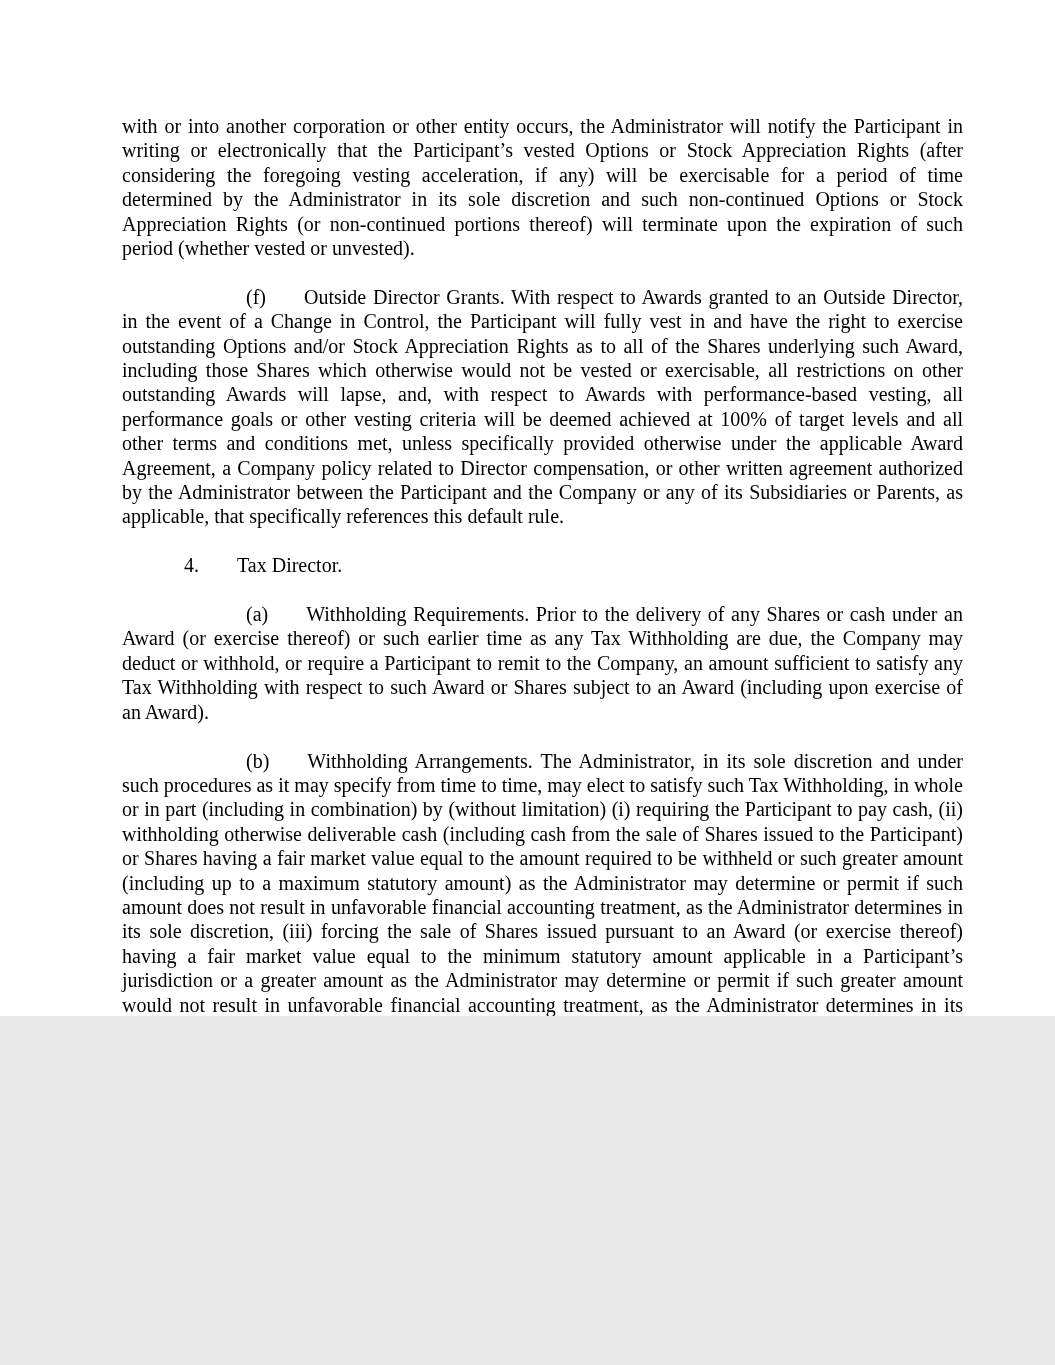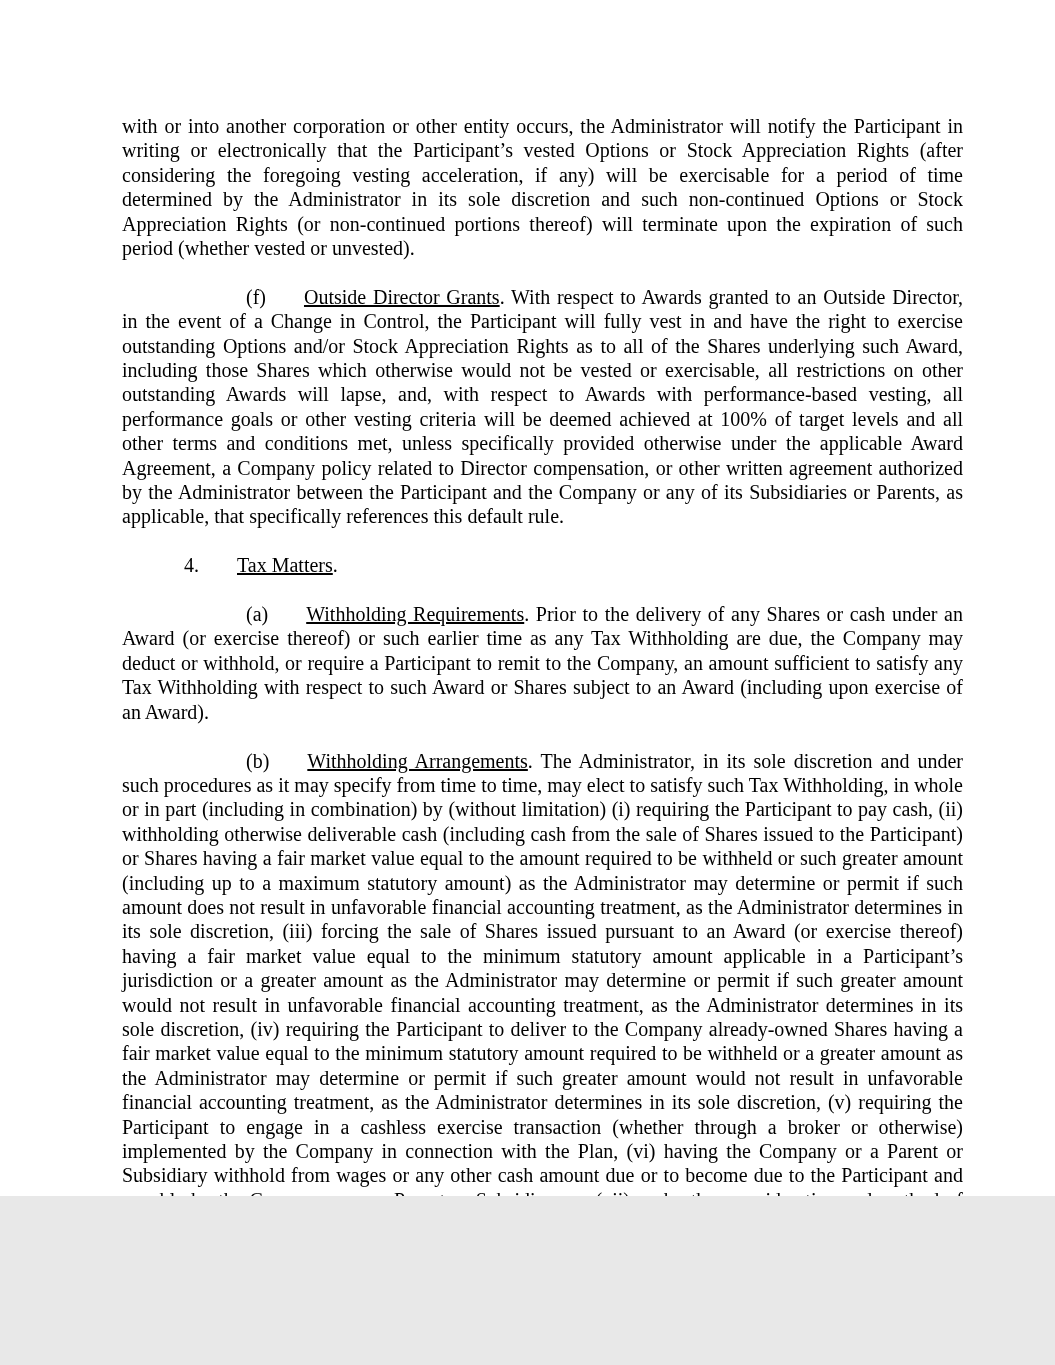--- a/index.html
+++ b/index.html
@@ -3,21 +3,21 @@
 <meta charset="utf-8">
 <style>
   html, body {
     margin: 0;
     padding: 0;
     background: #e8e8e8;
   }
   .page {
     position: relative;
     width: 1055px;
-    height: 1196px;
+    height: 1016px;
     margin: 0 auto;
     background: #ffffff;
     color: #000000;
     font-family: "Liberation Serif", serif;
     font-size: 20px;
     line-height: 24.4px;
     overflow: hidden;
   }
   .content {
     position: absolute;
@@ -33,41 +33,40 @@
     text-indent: 124px;
   }
   .para.section {
     text-indent: 62px;
   }
   .tab {
     display: inline-block;
     width: 38px;
   }
   .heading {
-    text-decoration: underline;
   }
   .footer {
     position: absolute;
     top: 1218px;
     left: 122px;
     width: 841px;
     text-align: center;
   }
 </style>
 </head>
 <body>
 
 <div class="page">
   <div class="content">
 
     <p class="para">with or into another corporation or other entity occurs, the Administrator will notify the Participant in writing or electronically that the Participant’s vested Options or Stock Appreciation Rights (after considering the foregoing vesting acceleration, if any) will be exercisable for a period of time determined by the Administrator in its sole discretion and such non-continued Options or Stock Appreciation Rights (or non-continued portions thereof) will terminate upon the expiration of such period (whether vested or unvested).</p>
 
     <p class="para sub"><span>(f)</span><span class="tab"></span><span class="heading">Outside Director Grants</span><span>. With respect to Awards granted to an Outside Director, in the event of a Change in Control, the Participant will fully vest in and have the right to exercise outstanding Options and/or Stock Appreciation Rights as to all of the Shares underlying such Award, including those Shares which otherwise would not be vested or exercisable, all restrictions on other outstanding Awards will lapse, and, with respect to Awards with performance-based vesting, all performance goals or other vesting criteria will be deemed achieved at 100% of target levels and all other terms and conditions met, unless specifically provided otherwise under the applicable Award Agreement, a Company policy related to Director compensation, or other written agreement authorized by the Administrator between the Participant and the Company or any of its Subsidiaries or Parents, as applicable, that specifically references this default rule.</span></p>
 
-    <p class="para section"><span>4.</span><span class="tab"></span><span class="heading">Tax Matters</span><span>.</span></p>
+    <p class="para section"><span>4.</span><span class="tab"></span><span class="heading">Tax Director</span><span>.</span></p>
 
     <p class="para sub"><span>(a)</span><span class="tab"></span><span class="heading">Withholding Requirements</span><span>. Prior to the delivery of any Shares or cash under an Award (or exercise thereof) or such earlier time as any Tax Withholding are due, the Company may deduct or withhold, or require a Participant to remit to the Company, an amount sufficient to satisfy any Tax Withholding with respect to such Award or Shares subject to an Award (including upon exercise of an Award).</span></p>
 
     <p class="para sub"><span>(b)</span><span class="tab"></span><span class="heading">Withholding Arrangements</span><span>. The Administrator, in its sole discretion and under such procedures as it may specify from time to time, may elect to satisfy such Tax Withholding, in whole or in part (including in combination) by (without limitation) (i) requiring the Participant to pay cash, (ii) withholding otherwise deliverable cash (including cash from the sale of Shares issued to the Participant) or Shares having a fair market value equal to the amount required to be withheld or such greater amount (including up to a maximum statutory amount) as the Administrator may determine or permit if such amount does not result in unfavorable financial accounting treatment, as the Administrator determines in its sole discretion, (iii) forcing the sale of Shares issued pursuant to an Award (or exercise thereof) having a fair market value equal to the minimum statutory amount applicable in a Participant’s jurisdiction or a greater amount as the Administrator may determine or permit if such greater amount would not result in unfavorable financial accounting treatment, as the Administrator determines in its sole discretion, (iv) requiring the Participant to deliver to the Company already-owned Shares having a fair market value equal to the minimum statutory amount required to be withheld or a greater amount as the Administrator may determine or permit if such greater amount would not result in unfavorable financial accounting treatment, as the Administrator determines in its sole discretion, (v) requiring the Participant to engage in a cashless exercise transaction (whether through a broker or otherwise) implemented by the Company in connection with the Plan, (vi) having the Company or a Parent or Subsidiary withhold from wages or any other cash amount due or to become due to the Participant and payable by the Company or any Parent or Subsidiary, or (vii) such other consideration and method of payment for the meeting of Tax Withholding as the Administrator may determine to the extent permitted by Applicable Laws, provided that, in all instances, the</span></p>
 
   </div>
 
   <div class="footer">
     <span>22</span>
   </div>

